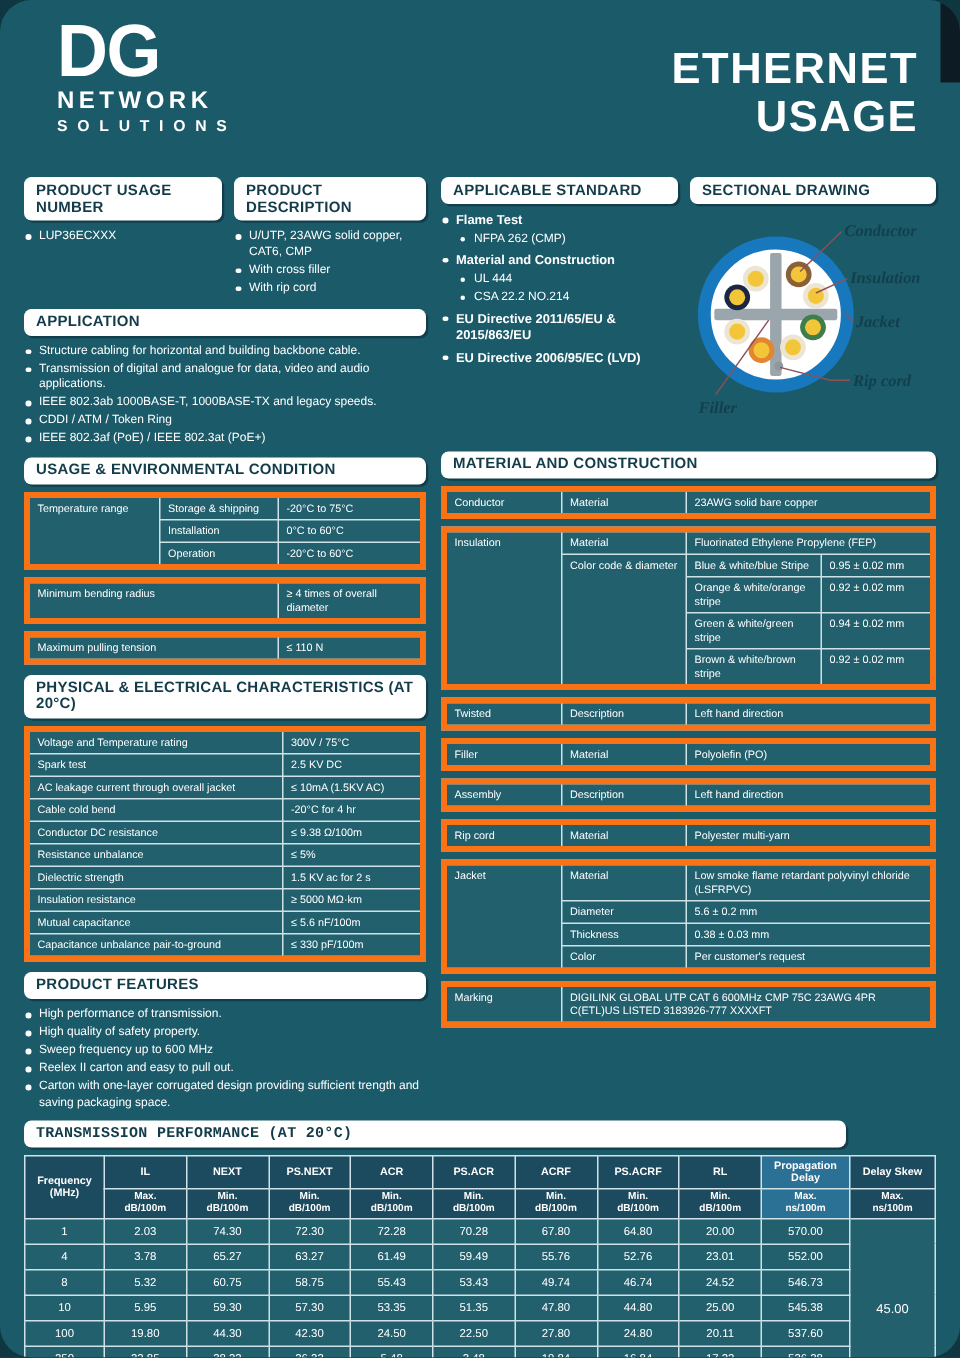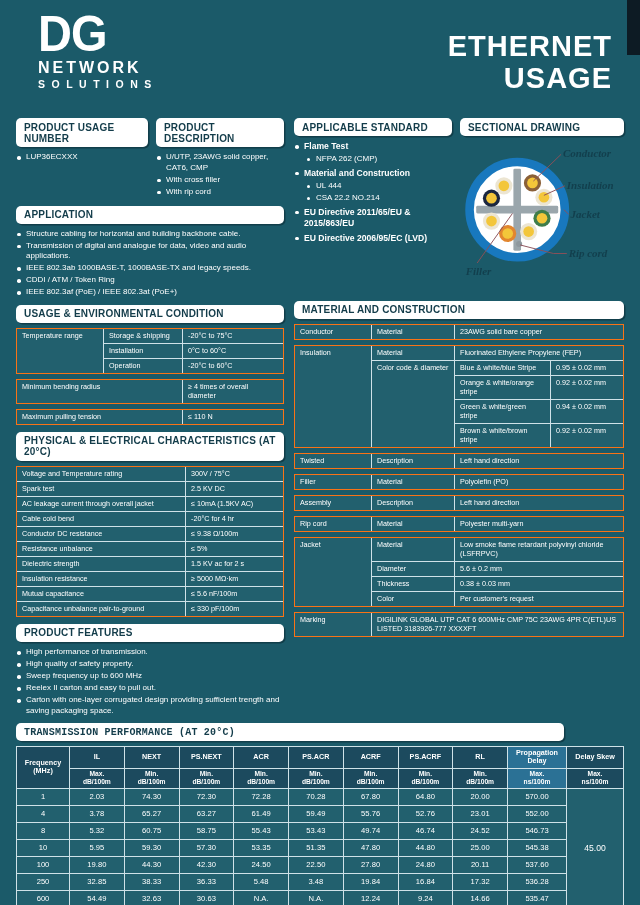--- a/index.html
+++ b/index.html
@@ -1,17 +1,17 @@
 <!DOCTYPE html>
 <html><head>
 <meta charset="utf-8">
 <style>
   html,body{margin:0;padding:0;background:#0f3742;}
   .page{position:relative;width:640px;height:905px;margin:0 auto;background:#1b5a69;
-        font-family:"Liberation Sans",sans-serif;color:#fff;overflow:hidden;}
+        font-family:"Liberation Sans",sans-serif;color:#fff;overflow:hidden;border-radius:21px;}
   .corner-tab{position:absolute;top:0;right:0;width:13px;height:55px;background:#0d1b24;}
   
   .hdr{display:flex;justify-content:space-between;align-items:flex-start;padding:12px 24px 4px 38px;height:96px;}
   .logo .dg{font-size:47px;font-weight:900;letter-spacing:-1px;line-height:.95;transform:scaleY(1.05);}
   .logo .net{font-size:16px;font-weight:800;letter-spacing:3px;margin-top:2px;}
   .logo .sol{font-size:10.5px;font-weight:700;letter-spacing:6.5px;margin-top:1px;}
   .title{text-align:right;font-size:29px;font-weight:800;letter-spacing:1px;line-height:1.12;margin-top:18px;margin-right:4px;}
   
   .main{display:flex;gap:10px;padding:6px 16px 0 16px;}
   .colL{width:268px;flex:none;}
@@ -23,21 +23,21 @@
   .row2{display:flex;gap:8px;}
   .row2 .c1{width:132px;flex:none;}
   .row2 .c2{flex:1;min-width:0;}
   
   .bul{position:relative;padding-left:10px;font-size:8px;line-height:1.32;margin:1.5px 0;}
   .bul::before{content:"";position:absolute;left:1px;top:4px;width:3.6px;height:3.6px;border-radius:50%;background:#fff;}
   .std-main{font-weight:800;font-size:8.6px;margin:3px 0 2px;}
   .std-sub{margin-left:12px;font-size:8px;}
   .std-sub::before{width:3px;height:3px;top:4px;}
   
-  .grid{display:grid;gap:1px;background:#cfe2e8;border:1px solid #f97316;}
+  .grid{display:grid;gap:1px;background:#cfe2e8;border:4px solid #f97316;}
   .cell{background:#22606e;padding:2.5px 5px;font-size:7.2px;line-height:1.25;}
   .mt5{margin-top:5px;}
   .mb5{margin-bottom:5px;}
   
   .drawwrap{position:relative;}
   .drawsvg{display:block;width:100%;height:auto;}
   
   table.trans{width:100%;border-collapse:collapse;table-layout:fixed;}
   table.trans th,table.trans td{border:1px solid #cfe2e8;text-align:center;vertical-align:middle;padding:1.5px 1px;}
   table.trans th{background:#1c4a5e;font-weight:700;font-size:7.2px;line-height:1.2;}

